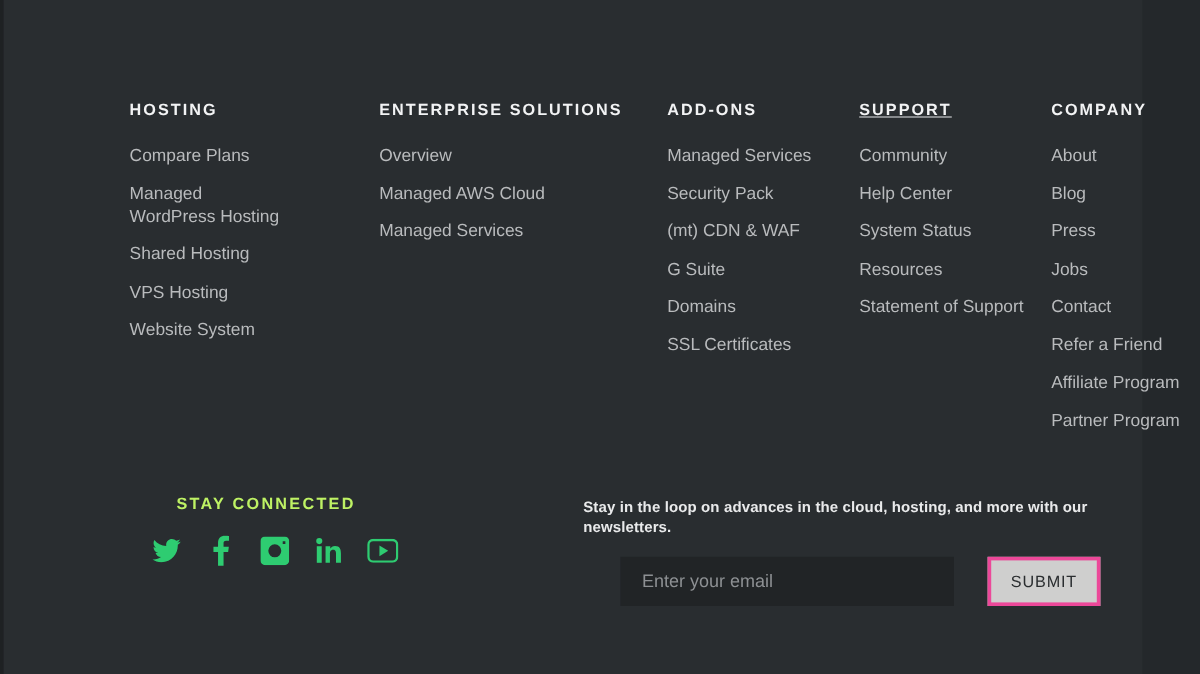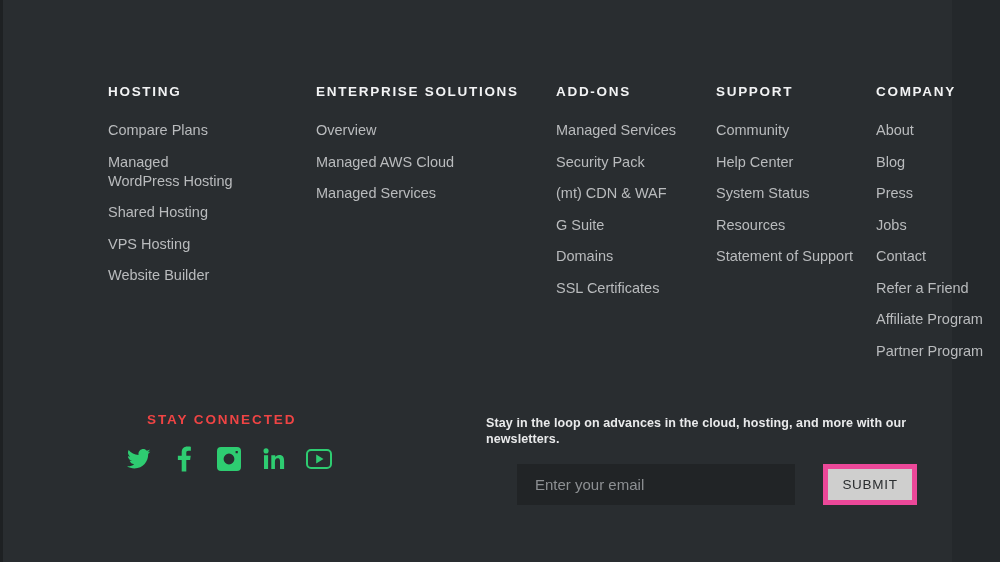--- a/index.html
+++ b/index.html
@@ -37,21 +37,21 @@
     left: 108px;
     top: 84px;
     width: 880px;
     display: flex;
     align-items: flex-start;
   }
   .nav-col { flex: 0 0 auto; }
   .nav-col.c0 { width: 160px; }
   .nav-col.c1 { width: 240px; margin-left: 48px; }
   .nav-col.c2 { width: 160px; }
-  .nav-col.c3 { width: 160px; }
+  .nav-col.c3 { width: 160px; text-decoration: underline; }
   .nav-col.c4 { width: 160px; }
 
   .col-title {
     font-size: 13.5px;
     font-weight: bold;
     letter-spacing: 1.7px;
     color: #f2f3f4;
     text-transform: uppercase;
     margin: 0 0 21px 0;
     line-height: 16px;
@@ -78,21 +78,21 @@
   .connect {
     position: absolute;
     left: 147px;
     top: 411px;
     width: 300px;
   }
   .connect-title {
     font-size: 13.5px;
     font-weight: bold;
     letter-spacing: 1.9px;
-    color: #ef4444;
+    color: #bef264;
     text-transform: uppercase;
     line-height: 18px;
     margin: 0;
     white-space: nowrap;
   }
   .social-row {
     position: absolute;
     left: -31px;
     top: 33px;
     display: flex;
@@ -144,21 +144,21 @@
   }
   .email-input::placeholder {
     color: #8d9093;
     font-size: 15px;
   }
   .submit-button {
     flex: 0 0 auto;
     width: 94px;
     height: 41px;
     background: #cfcfce;
-    border: 5px solid #ec4899;
+    border: 3px solid #ec4899;
     color: #2a2d2f;
     font-family: "Liberation Sans", sans-serif;
     font-size: 13.5px;
     letter-spacing: 0.7px;
     cursor: pointer;
     padding: 0;
   }
 </style>
 </head>
 <body>
@@ -169,21 +169,21 @@
 
   <div class="nav-columns">
 
     <div class="nav-col c0">
       <h3 class="col-title">HOSTING</h3>
       <ul class="col-links">
         <li><a class="col-link">Compare Plans</a></li>
         <li><a class="col-link wrap">Managed WordPress Hosting</a></li>
         <li><a class="col-link">Shared Hosting</a></li>
         <li><a class="col-link">VPS Hosting</a></li>
-        <li><a class="col-link">Website Builder</a></li>
+        <li><a class="col-link">Website System</a></li>
       </ul>
     </div>
 
     <div class="nav-col c1">
       <h3 class="col-title">ENTERPRISE SOLUTIONS</h3>
       <ul class="col-links">
         <li><a class="col-link">Overview</a></li>
         <li><a class="col-link">Managed AWS Cloud</a></li>
         <li><a class="col-link">Managed Services</a></li>
       </ul>

